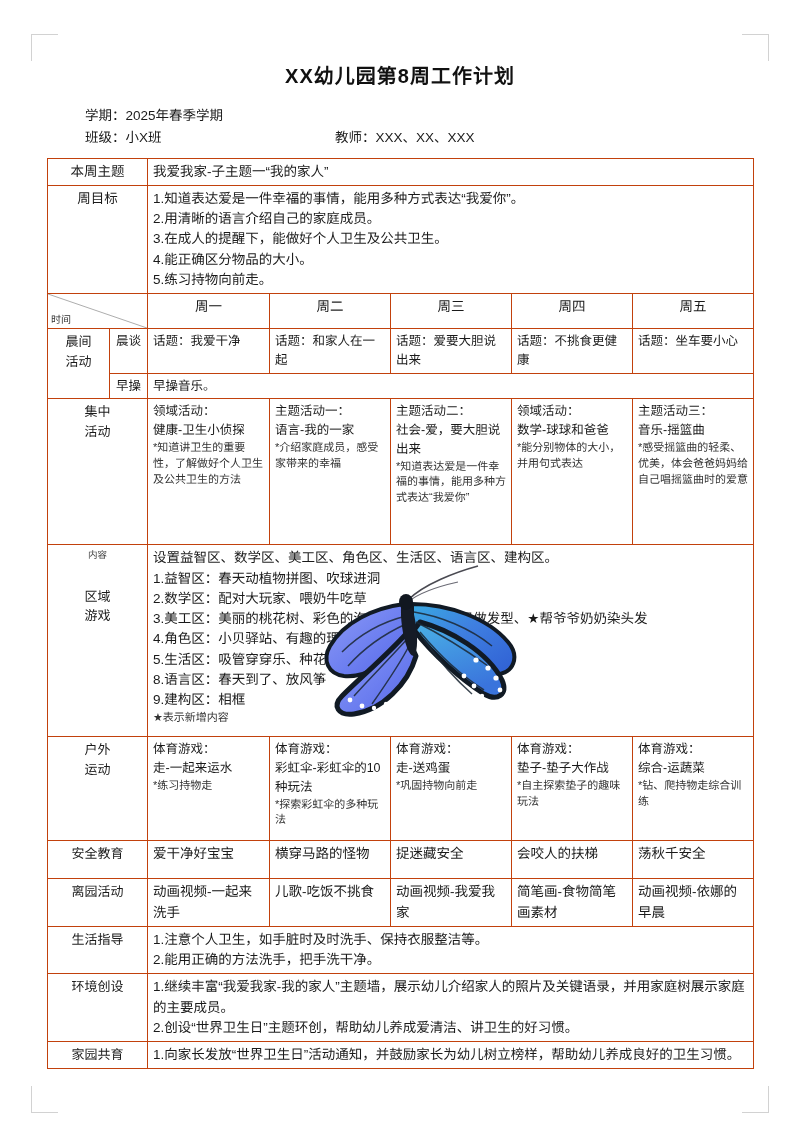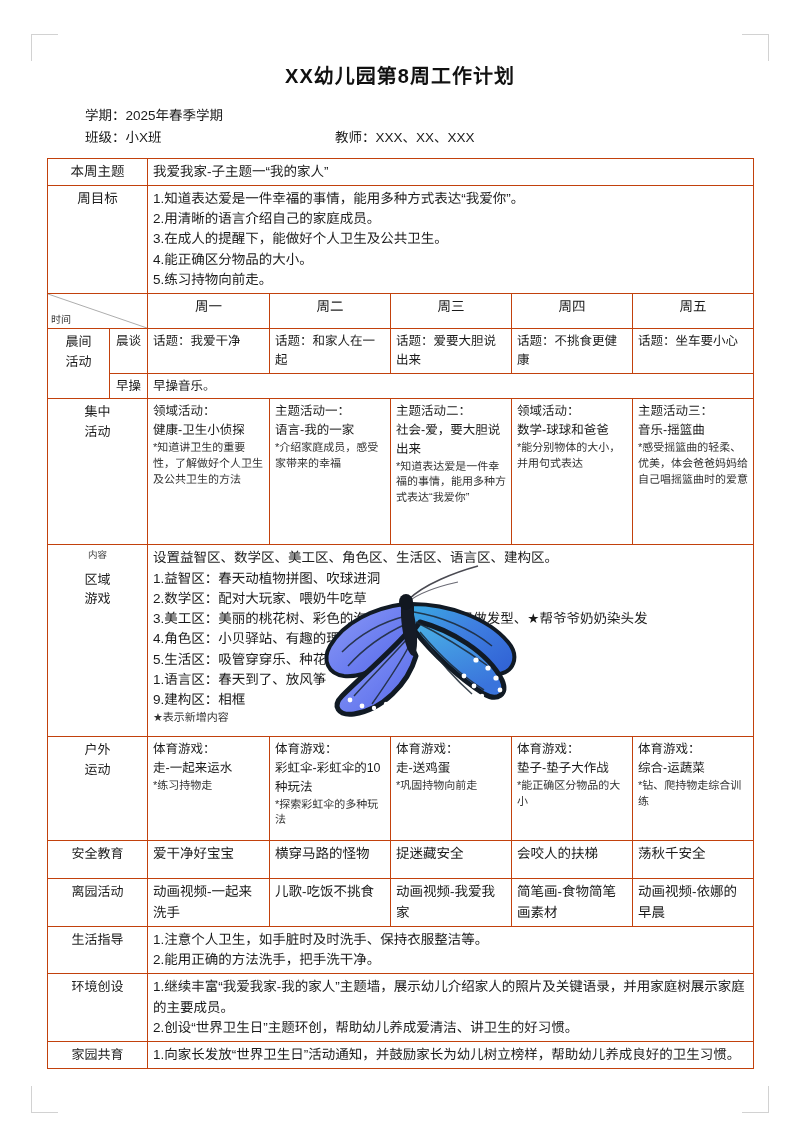--- a/index.html
+++ b/index.html
@@ -87,21 +87,21 @@
     padding:0;
     height:28px;
   }
   td.diag .dline{
     position:absolute;left:0;top:0;width:100%;height:100%;
     pointer-events:none;
   }
   td.diag .tlab{
     position:absolute;left:3px;bottom:1px;font-size:10px;color:#333;font-family:Liberation Serif, serif;
   }
-  .inner-label{display:block;font-size:9.5px;color:#444;margin-bottom:7px;}
+  .inner-label{display:block;font-size:9.5px;color:#444;margin-bottom:24px;}
 
   
   .butterfly{
     position:absolute;
     left:316px;top:552px;
     width:222px;height:168px;
     pointer-events:none;
     z-index:5;
   }
 </style>
@@ -227,21 +227,21 @@
             <span class="ln">区域</span>
             <span class="ln">游戏</span>
           </td>
           <td colspan="5" class="big">
             <span class="ln">设置益智区、数学区、美工区、角色区、生活区、语言区、建构区。</span>
             <span class="ln">1.益智区：春天动植物拼图、吹球进洞</span>
             <span class="ln">2.数学区：配对大玩家、喂奶牛吃草</span>
             <span class="ln">3.美工区：美丽的桃花树、彩色的泡泡、★给爸爸妈妈做发型、★帮爷爷奶奶染头发</span>
             <span class="ln">4.角色区：小贝驿站、有趣的理发店</span>
             <span class="ln">5.生活区：吸管穿穿乐、种花</span>
-            <span class="ln">1.语言区：春天到了、放风筝</span>
+            <span class="ln">8.语言区：春天到了、放风筝</span>
             <span class="ln">9.建构区：相框</span>
             <span class="sub">★表示新增内容</span>
           </td>
         </tr>
 
         <tr style="height:104px">
           <td class="lbl" colspan="2">
             <span class="ln">户外</span>
             <span class="ln">运动</span>
           </td>
@@ -256,21 +256,21 @@
             <span class="sub">*探索彩虹伞的多种玩法</span>
           </td>
           <td>
             <span class="ln big">体育游戏：</span>
             <span class="ln big">走-送鸡蛋</span>
             <span class="sub">*巩固持物向前走</span>
           </td>
           <td>
             <span class="ln big">体育游戏：</span>
             <span class="ln big">垫子-垫子大作战</span>
-            <span class="sub">*能正确区分物品的大小</span>
+            <span class="sub">*自主探索垫子的趣味玩法</span>
           </td>
           <td>
             <span class="ln big">体育游戏：</span>
             <span class="ln big">综合-运蔬菜</span>
             <span class="sub">*钻、爬持物走综合训练</span>
           </td>
         </tr>
 
         <tr style="height:38px">
           <td class="lbl" colspan="2">安全教育</td>

